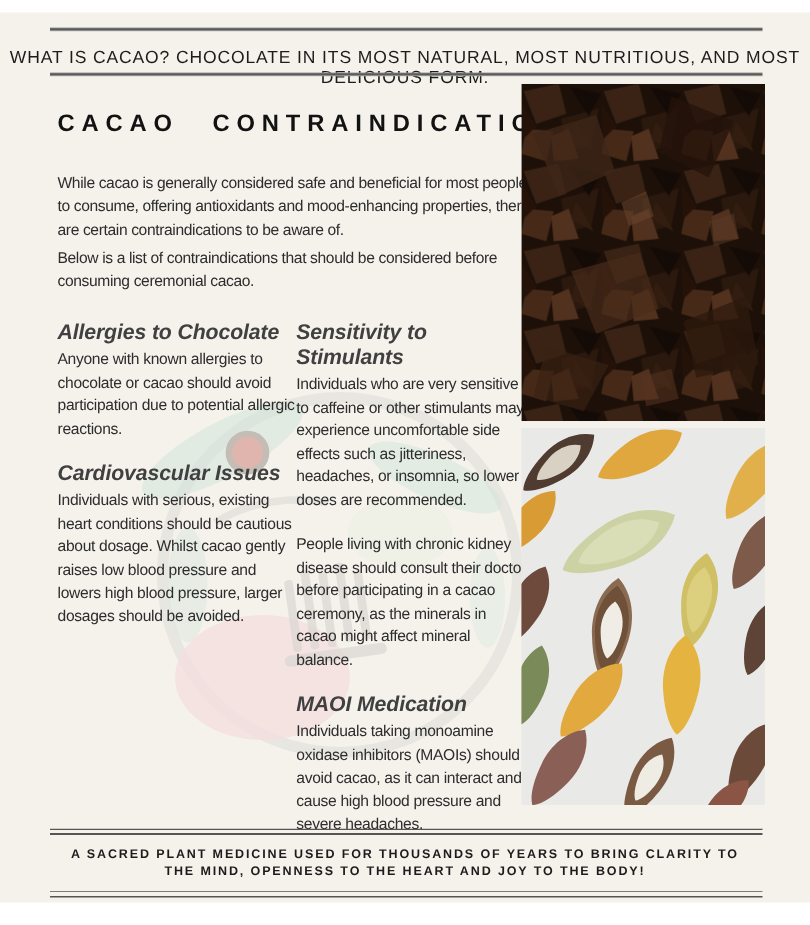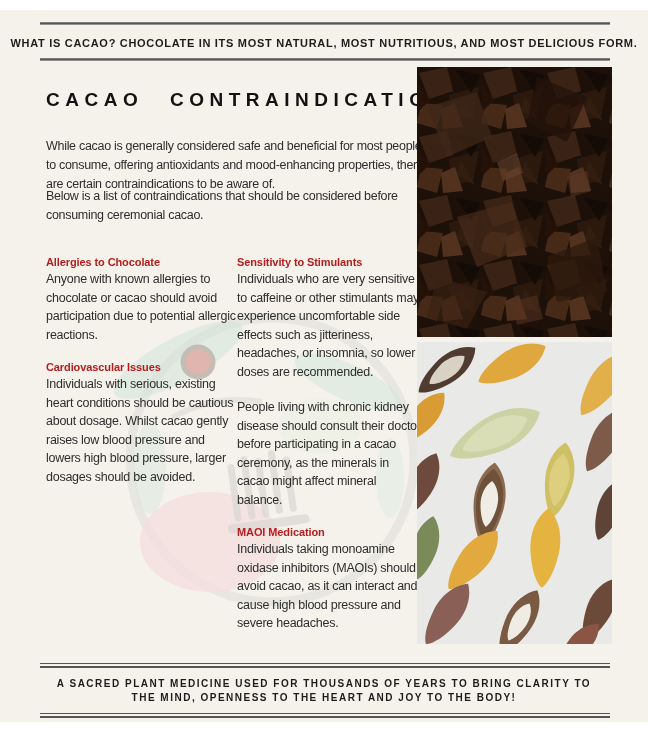--- a/index.html
+++ b/index.html
@@ -14,36 +14,36 @@
   .rule-thick{
     position:absolute;left:40px;width:570px;height:3px;
     background:linear-gradient(180deg,#9a9a9a 0%,#4c4c4c 45%,#b0b0b0 100%);
   }
   .rule-double{
     position:absolute;left:40px;width:570px;height:5px;
     background:linear-gradient(180deg,#555 0 1px,transparent 1px 3.5px,#555 3.5px 5px);
   }
   .banner-text{
     position:absolute;left:0;top:27px;width:648px;text-align:center;
-    font-size:11px;font-weight:bold;letter-spacing:0.7px;color:#1c1c1c;
+    font-size:14px;font-weight:normal;letter-spacing:0.7px;color:#1c1c1c;
   }
   .page-title{
     position:absolute;left:46px;top:66px;
     font-size:19px;font-weight:600;letter-spacing:5.5px;word-spacing:16px;color:#121212;
   }
   .para{
     position:absolute;left:46px;width:382px;
     font-size:12.5px;line-height:19px;letter-spacing:-0.3px;color:#2d2d2d;
   }
   .col{position:absolute;top:246px;}
   .col-left{left:46px;width:190px;}
   .col-right{left:237px;width:184px;}
   .section{margin-bottom:17px;}
   .section h3{
-    margin:0 0 2px 0;font-size:11px;font-weight:bold;color:#b91c1c;letter-spacing:-0.1px;
+    margin:0 0 2px 0;font-size:17px;font-weight:bold;color:#404040;letter-spacing:-0.1px;font-style:italic;
   }
   .section p{
     margin:0;font-size:12.5px;line-height:18.5px;letter-spacing:-0.25px;color:#2d2d2d;
   }
   .photo{position:absolute;left:417px;overflow:hidden;}
   .photo svg{display:block;}
   .photo-choc{top:57px;width:195px;height:270px;}
   .photo-pods{top:332px;width:195px;height:302px;}
   .watermark{position:absolute;left:112px;top:288px;width:322px;height:322px;opacity:0.32;pointer-events:none;}
   .bottom-banner{
@@ -56,21 +56,21 @@
 
 <div class="sheet">
 
   <div class="rule-thick" style="top:12px"></div>
   <div class="banner-text">WHAT IS CACAO? CHOCOLATE IN ITS MOST NATURAL, MOST NUTRITIOUS, AND MOST DELICIOUS FORM.</div>
   <div class="rule-thick" style="top:48px"></div>
 
   <h1 class="page-title">CACAO CONTRAINDICATIONS</h1>
 
   <p class="para" style="top:114px">While cacao is generally considered safe and beneficial for most people to consume, offering antioxidants and mood-enhancing properties, there are certain contraindications to be aware of.</p>
-  <p class="para" style="top:164px">Below is a list of contraindications that should be considered before consuming ceremonial cacao.</p>
+  <p class="para" style="top:174px">Below is a list of contraindications that should be considered before consuming ceremonial cacao.</p>
 
   <div class="watermark">
     <svg width="322" height="322" viewBox="0 0 322 322">
       <g>
         <circle cx="160" cy="162" r="142" fill="none" stroke="#a7afac" stroke-width="9" opacity="0.55"></circle>
         <ellipse cx="66" cy="62" rx="72" ry="22" fill="#92cdb9" transform="rotate(-28 66 62)" opacity="0.6"></ellipse>
         <ellipse cx="236" cy="84" rx="58" ry="18" fill="#92cdb9" transform="rotate(24 236 84)" opacity="0.55"></ellipse>
         <ellipse cx="38" cy="170" rx="16" ry="46" fill="#9bd3c0" opacity="0.5"></ellipse>
         <ellipse cx="278" cy="180" rx="14" ry="40" fill="#9bd3c0" opacity="0.4"></ellipse>
         <ellipse cx="208" cy="128" rx="42" ry="28" fill="#cfe3c2" opacity="0.45"></ellipse>

